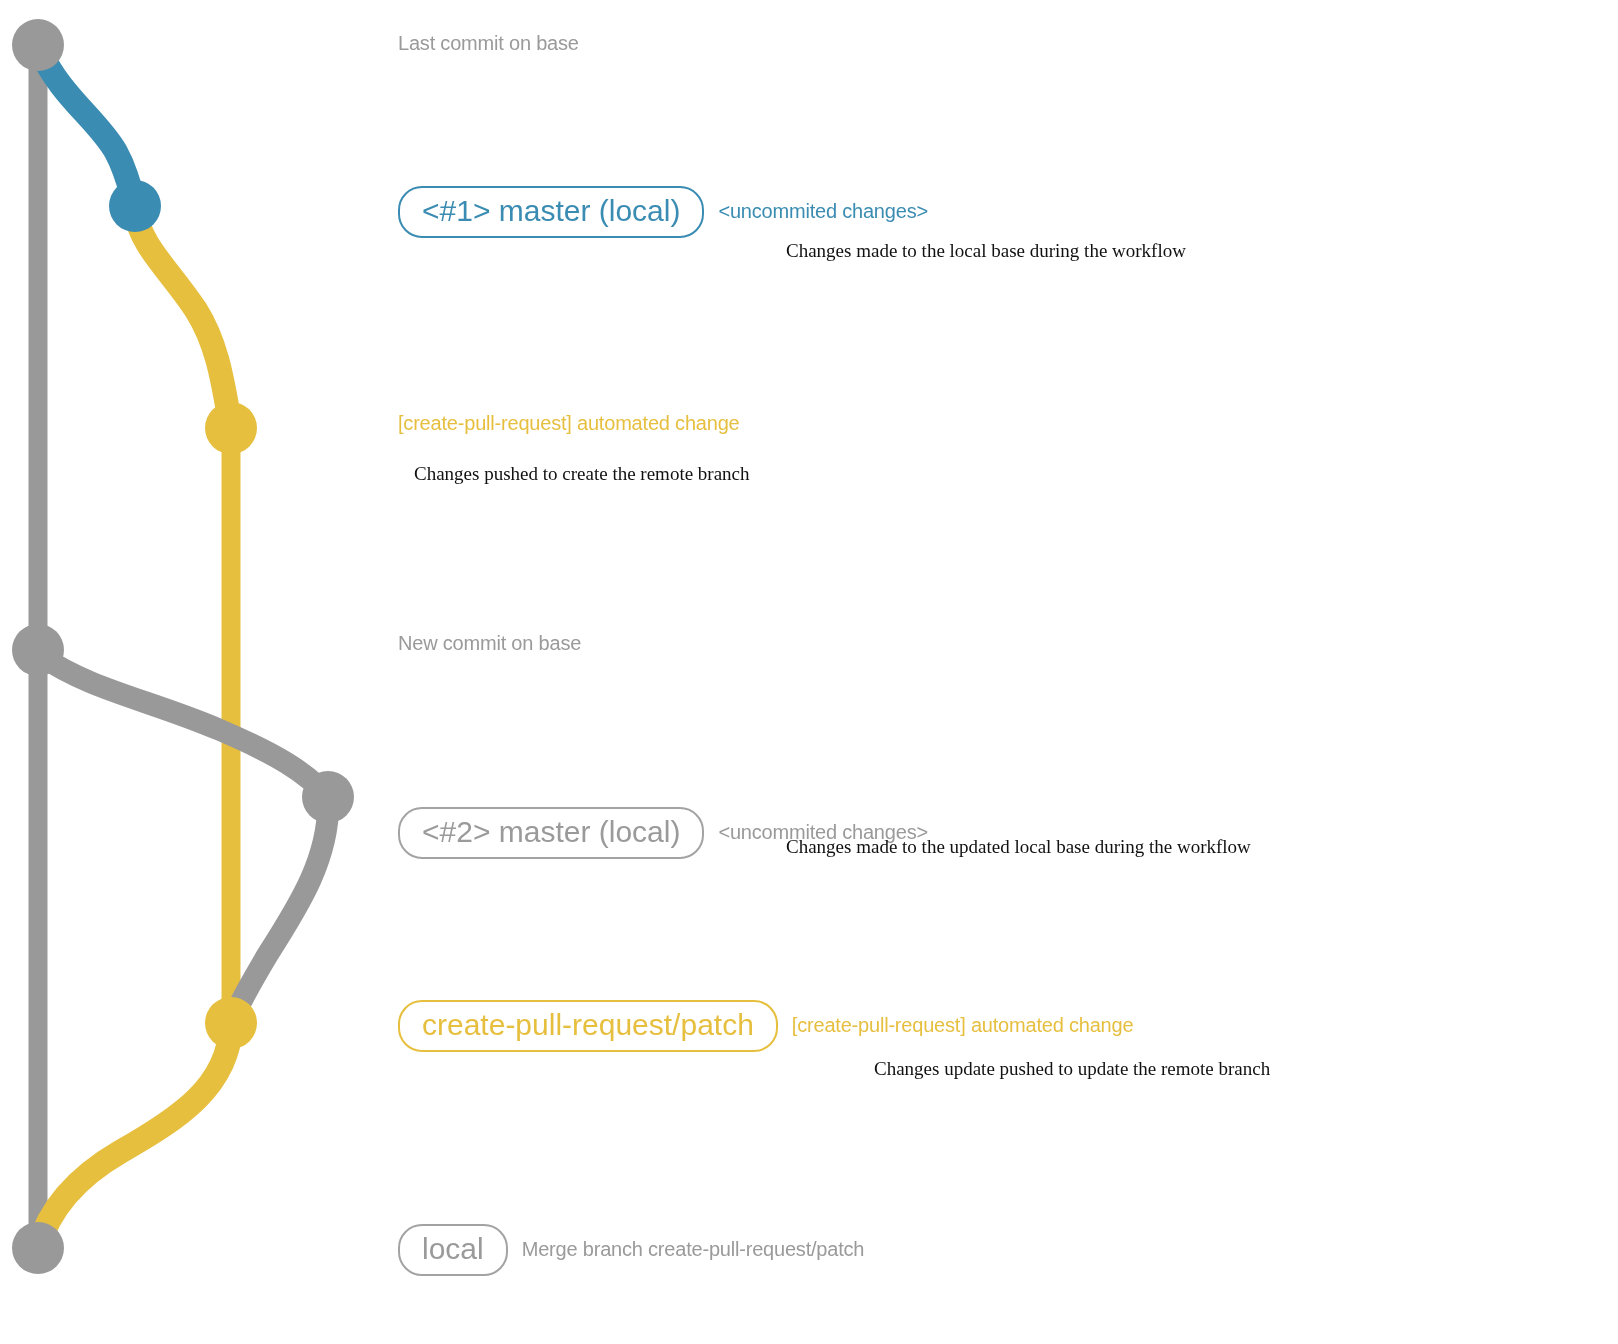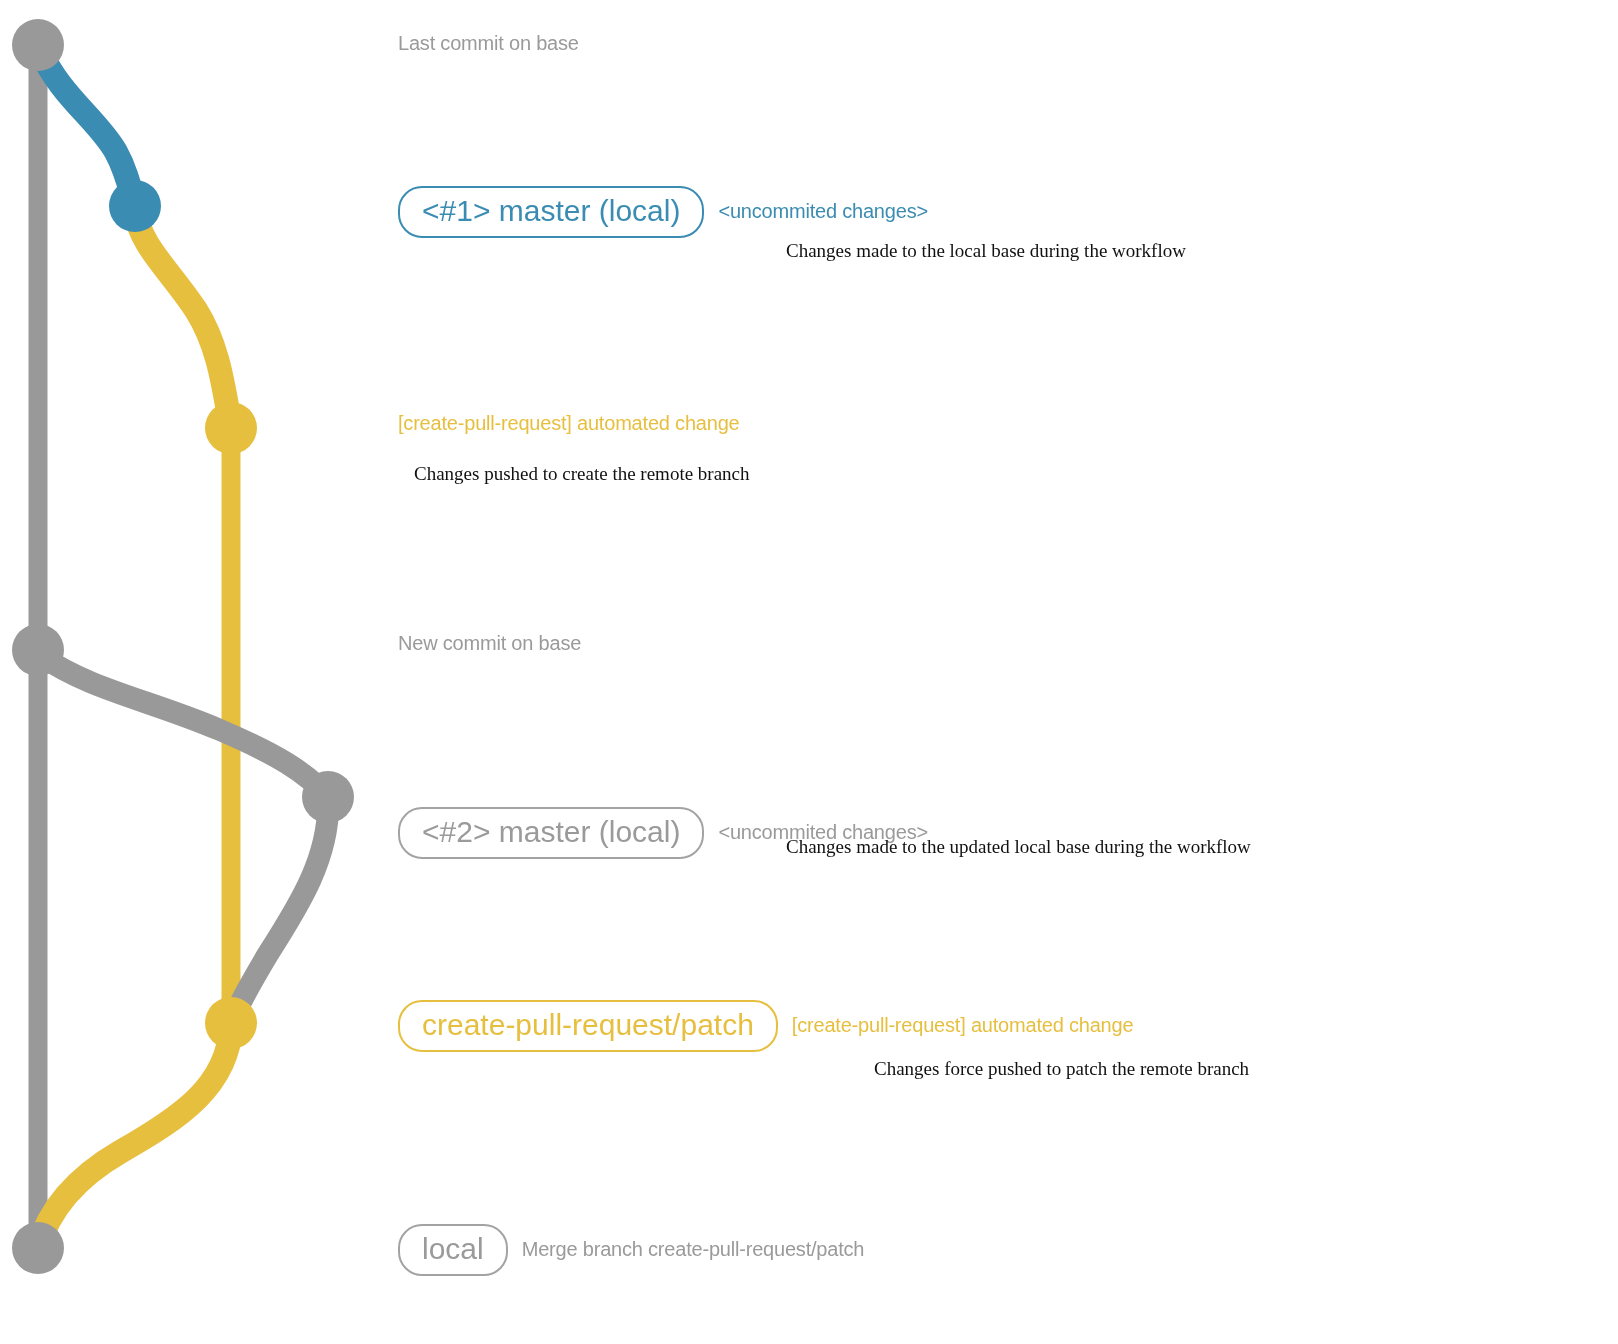--- a/index.html
+++ b/index.html
@@ -133,20 +133,20 @@
   </div>
 </div>
 <div class="annot desc" style="left:786px; top:836px;">Changes made to the updated local base during the workflow</div>
 
 <div class="annot" style="left:398px; top:1000px;">
   <div class="row">
     <span class="pill yellow">create-pull-request/patch</span>
     <span class="commit-msg yellow">[create-pull-request] automated change</span>
   </div>
 </div>
-<div class="annot desc" style="left:874px; top:1058px;">Changes force pushed to patch the remote branch</div>
+<div class="annot desc" style="left:874px; top:1058px;">Changes update pushed to update the remote branch</div>
 
 <div class="annot" style="left:398px; top:1224px;">
   <div class="row">
     <span class="pill gray">local</span>
     <span class="commit-msg gray">Merge branch create-pull-request/patch</span>
   </div>
 </div>
 
 </body></html>

